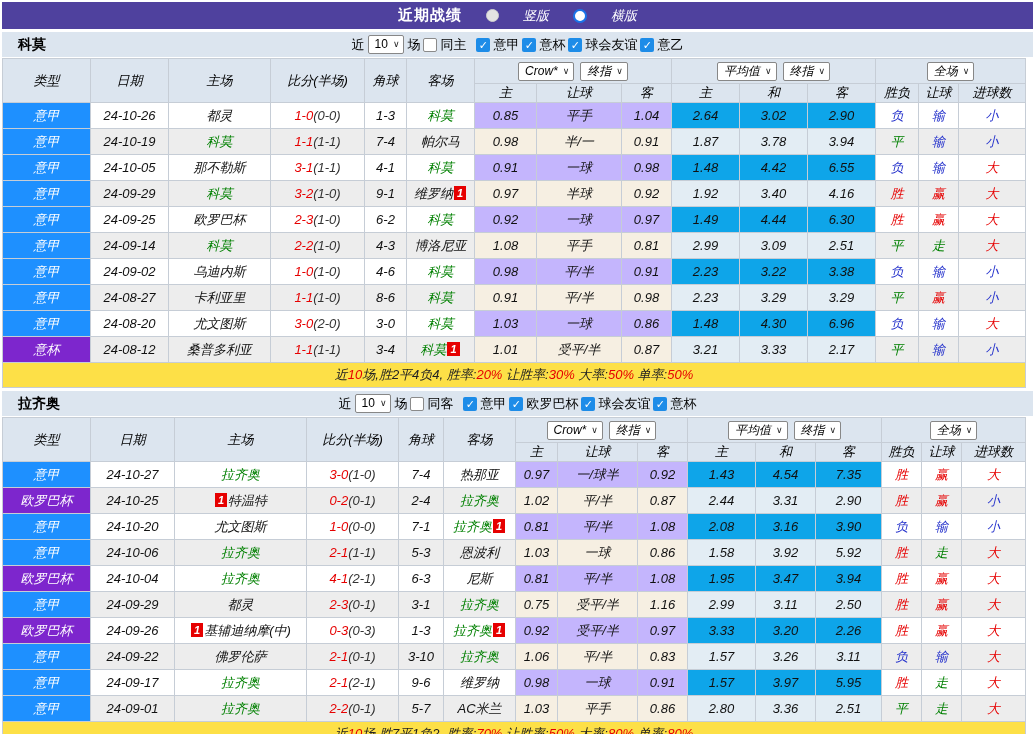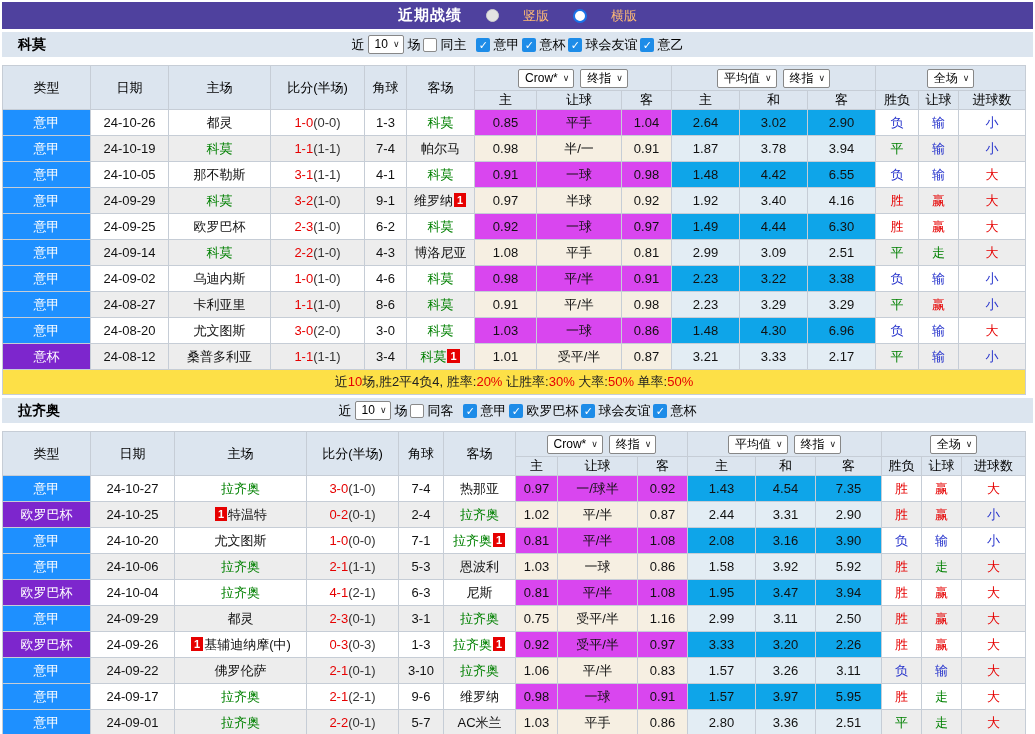--- a/index.html
+++ b/index.html
@@ -2,21 +2,21 @@
 <html><head>
 <meta charset="utf-8">
 <style>
   html,body{margin:0;padding:0;background:#fff;}
   body{width:1035px;font-family:"Liberation Sans","DejaVu Sans",sans-serif;-webkit-font-smoothing:antialiased;}
   .page{width:1031px;margin:2px auto 0 auto;}
 
   
   .titlebar{background:#4f419e;height:27px;display:flex;align-items:center;justify-content:center;gap:24px;}
   .tb-title{color:#fff;font-weight:bold;font-size:15px;letter-spacing:1px;}
-  .tb-lbl{color:#fdba74;font-size:13px;}
+  .tb-lbl{color:#ffffff;font-size:13px;font-style:italic;}
   .radio{display:inline-block;border-radius:50%;box-sizing:border-box;}
   .radio-plain{width:13px;height:13px;background:#e3e3e3;border:1px solid #cfcfcf;}
   .radio-sel{width:14px;height:14px;background:#fff;border:2px solid #1a73e8;}
 
   
   .filter-bar{background:#dce5ef;height:25px;position:relative;display:flex;align-items:center;justify-content:center;font-size:13px;margin-top:3px;color:#000;}
   .team-name{position:absolute;left:16px;font-weight:bold;font-size:14px;color:#000;}
   .fc{display:flex;align-items:center;gap:3px;}
   .fc .gap{width:4px;}
 
@@ -24,29 +24,29 @@
   .sel{display:inline-flex;align-items:center;gap:5px;background:#fff;border:1px solid #878787;border-radius:2px;padding:1px 4px 1px 6px;font-size:12px;line-height:15px;color:#000;cursor:default;}
   .sel .sel-c{font-size:9px;color:#222;}
 
   
   .cb{width:14px;height:14px;border-radius:2px;display:inline-flex;align-items:center;justify-content:center;box-sizing:border-box;flex:0 0 auto;}
   .cb.on{background:#1d8ce8;color:#fff;font-size:11px;font-weight:bold;line-height:14px;}
   .cb.off{background:#fff;border:1px solid #8a8a8a;}
   .cb-lb{font-size:13px;color:#000;}
 
   
-  table{border-collapse:collapse;table-layout:fixed;width:852px;margin-top:8px;}
+  table{border-collapse:collapse;table-layout:fixed;width:852px;margin-top:1px;font-style:italic;}
   th,td{border:1px solid #c6cdd6;text-align:center;font-weight:normal;overflow:hidden;white-space:nowrap;padding:0;}
   thead th{background:#dce5ef;font-size:13px;color:#000;}
   thead tr.h1 th{height:24px;}
   thead tr.h2 th{height:17px;}
   .gr-box{display:inline-flex;gap:6px;align-items:center;justify-content:center;}
   tbody td{height:25px;font-size:13px;color:#111;background:#fff;}
   tr.even td{background:#ededed;}
-  tr.odd  td.c-odds{background:#d946ef;}
+  tr.odd  td.c-odds{background:#c4b5fd;}
   tr.even td.c-odds{background:#f6efe2;}
   tr.odd  td.c-avg{background:#0ea5e9;}
   tr.even td.c-avg{background:#e3edf4;}
   td.c-type{color:#fff;}
   td.c-type.lg-blue{background:#1e90ff;}
   td.c-type.lg-purple{background:#7d26cd;}
   .t-green{color:#008000;}
   .t-red{color:#e60000;}
   .t-blue{color:#2633cc;}
   .score-ht{color:#333;}

